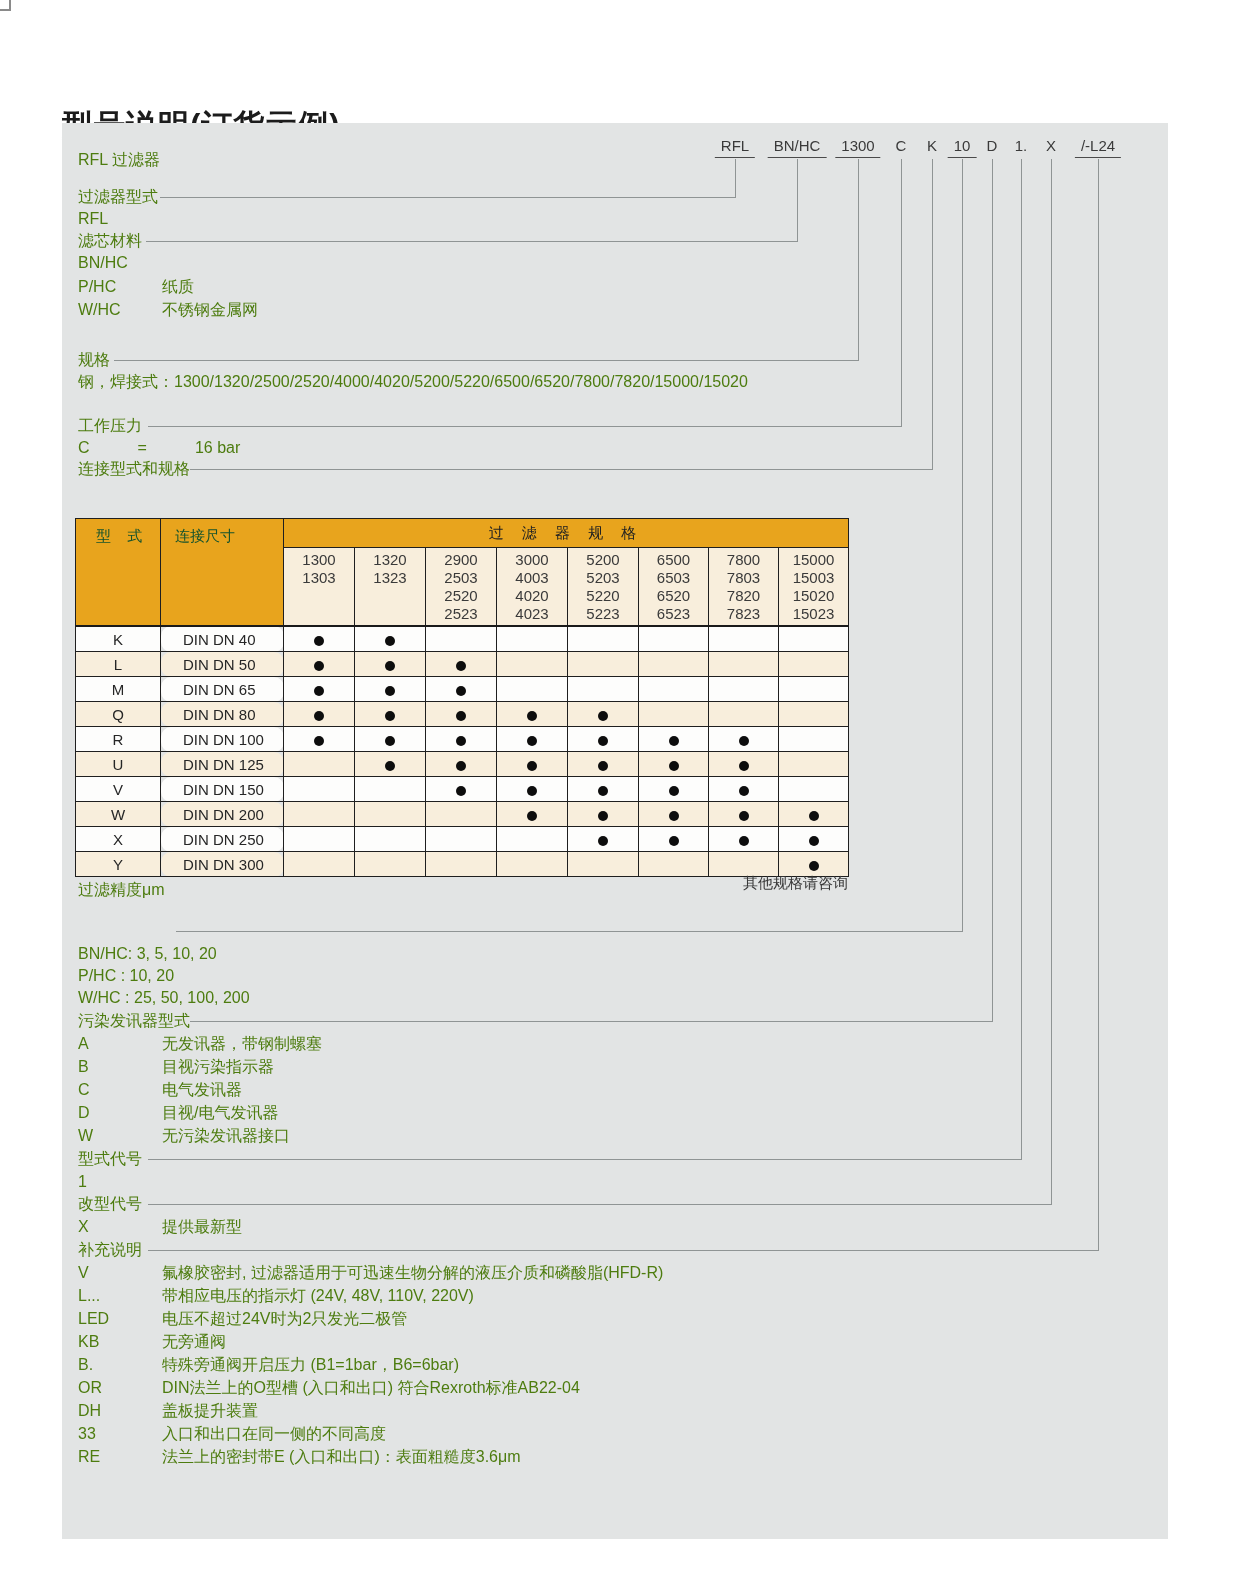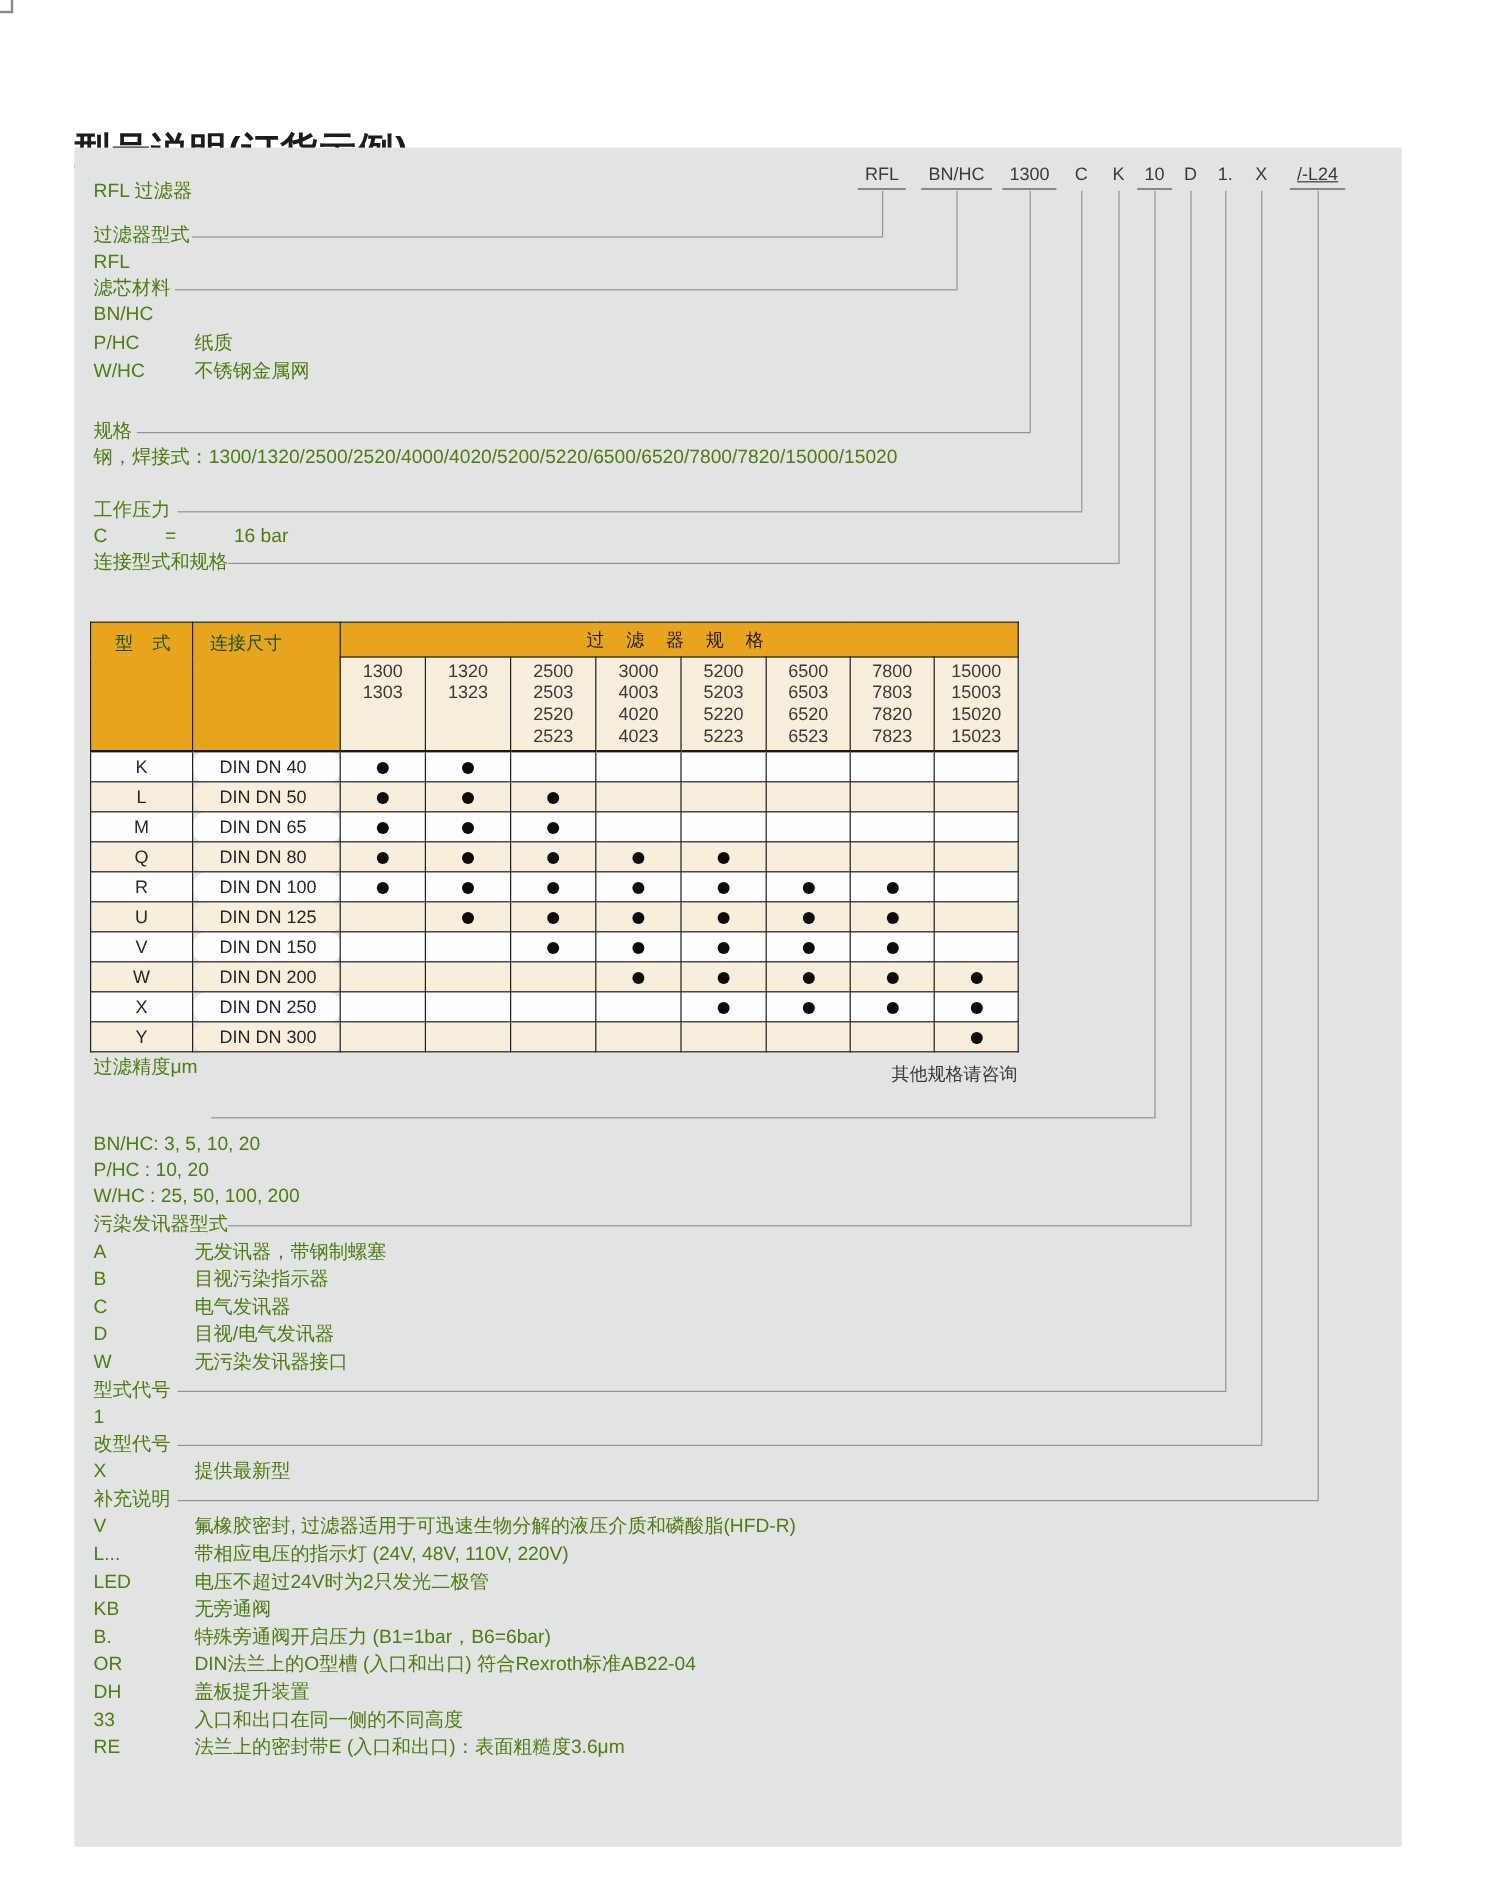--- a/index.html
+++ b/index.html
@@ -17,21 +17,21 @@
 
   
   .vline,.hline{position:absolute;background:#8f9494;}
   .vline{width:1px;}
   .hline{height:1px;}
 
   
   .row{position:absolute;left:16px;font-size:16px;line-height:22px;color:#4d7c0f;white-space:pre;}
   .row .code{display:inline-block;width:84px;}
   .row .desc{display:inline-block;}
-  .note{position:absolute;font-size:15px;color:#383838;margin-top:12px;}
+  .note{position:absolute;font-size:15px;color:#383838;}
 
   
   .spec-table{position:absolute;left:13px;top:395px;border-collapse:collapse;table-layout:fixed;
         width:773px;font-size:15px;color:#262626;}
   .spec-table th,.spec-table td{border:1px solid #1f1f1f;padding:0;font-weight:normal;}
   .spec-table .hdr{background:#e8a41d;}
   .spec-table th.type-hdr,.spec-table th.conn-hdr{vertical-align:top;text-align:left;
         padding:8px 0 0 14px;font-size:15px;color:#14532d;}
   .spec-table th.type-hdr{letter-spacing:6px;padding-left:20px;}
   .spec-table th.span-hdr{height:28px;text-align:center;letter-spacing:7px;color:#222;}
@@ -56,21 +56,21 @@
     <div>
         <div class="seg u" style="left: 673px;">RFL</div>
         <div class="seg u" style="left: 735px;">BN/HC</div>
         <div class="seg u" style="left: 796px;">1300</div>
         <div class="seg" style="left: 839px;">C</div>
         <div class="seg" style="left: 870px;">K</div>
         <div class="seg u" style="left: 900px;">10</div>
         <div class="seg" style="left: 930px;">D</div>
         <div class="seg" style="left: 959px;">1.</div>
         <div class="seg" style="left: 989px;">X</div>
-        <div class="seg u" style="left: 1036px; text-decoration: underline;">/-L24</div>
+        <div class="seg u" style="left: 1036px;">/-L24</div>
       </div>
 
     <div>
         <div class="vline" style="left: 673px; top: 36px; height: 38px;"></div>
         <div class="vline" style="left: 735px; top: 36px; height: 82px;"></div>
         <div class="vline" style="left: 796px; top: 36px; height: 201px;"></div>
         <div class="vline" style="left: 839px; top: 36px; height: 267px;"></div>
         <div class="vline" style="left: 870px; top: 36px; height: 310px;"></div>
         <div class="vline" style="left: 900px; top: 36px; height: 772px;"></div>
         <div class="vline" style="left: 930px; top: 36px; height: 862px;"></div>
@@ -129,21 +129,21 @@
         <tr>
             <th class="spec-col">
               <div>1300</div>
               <div>1303</div>
             </th>
             <th class="spec-col">
               <div>1320</div>
               <div>1323</div>
             </th>
             <th class="spec-col">
-              <div>2500</div>
+              <div>2900</div>
               <div>2503</div>
               <div>2520</div>
               <div>2523</div>
             </th>
             <th class="spec-col">
               <div>3000</div>
               <div>4003</div>
               <div>4020</div>
               <div>4023</div>
             </th>

